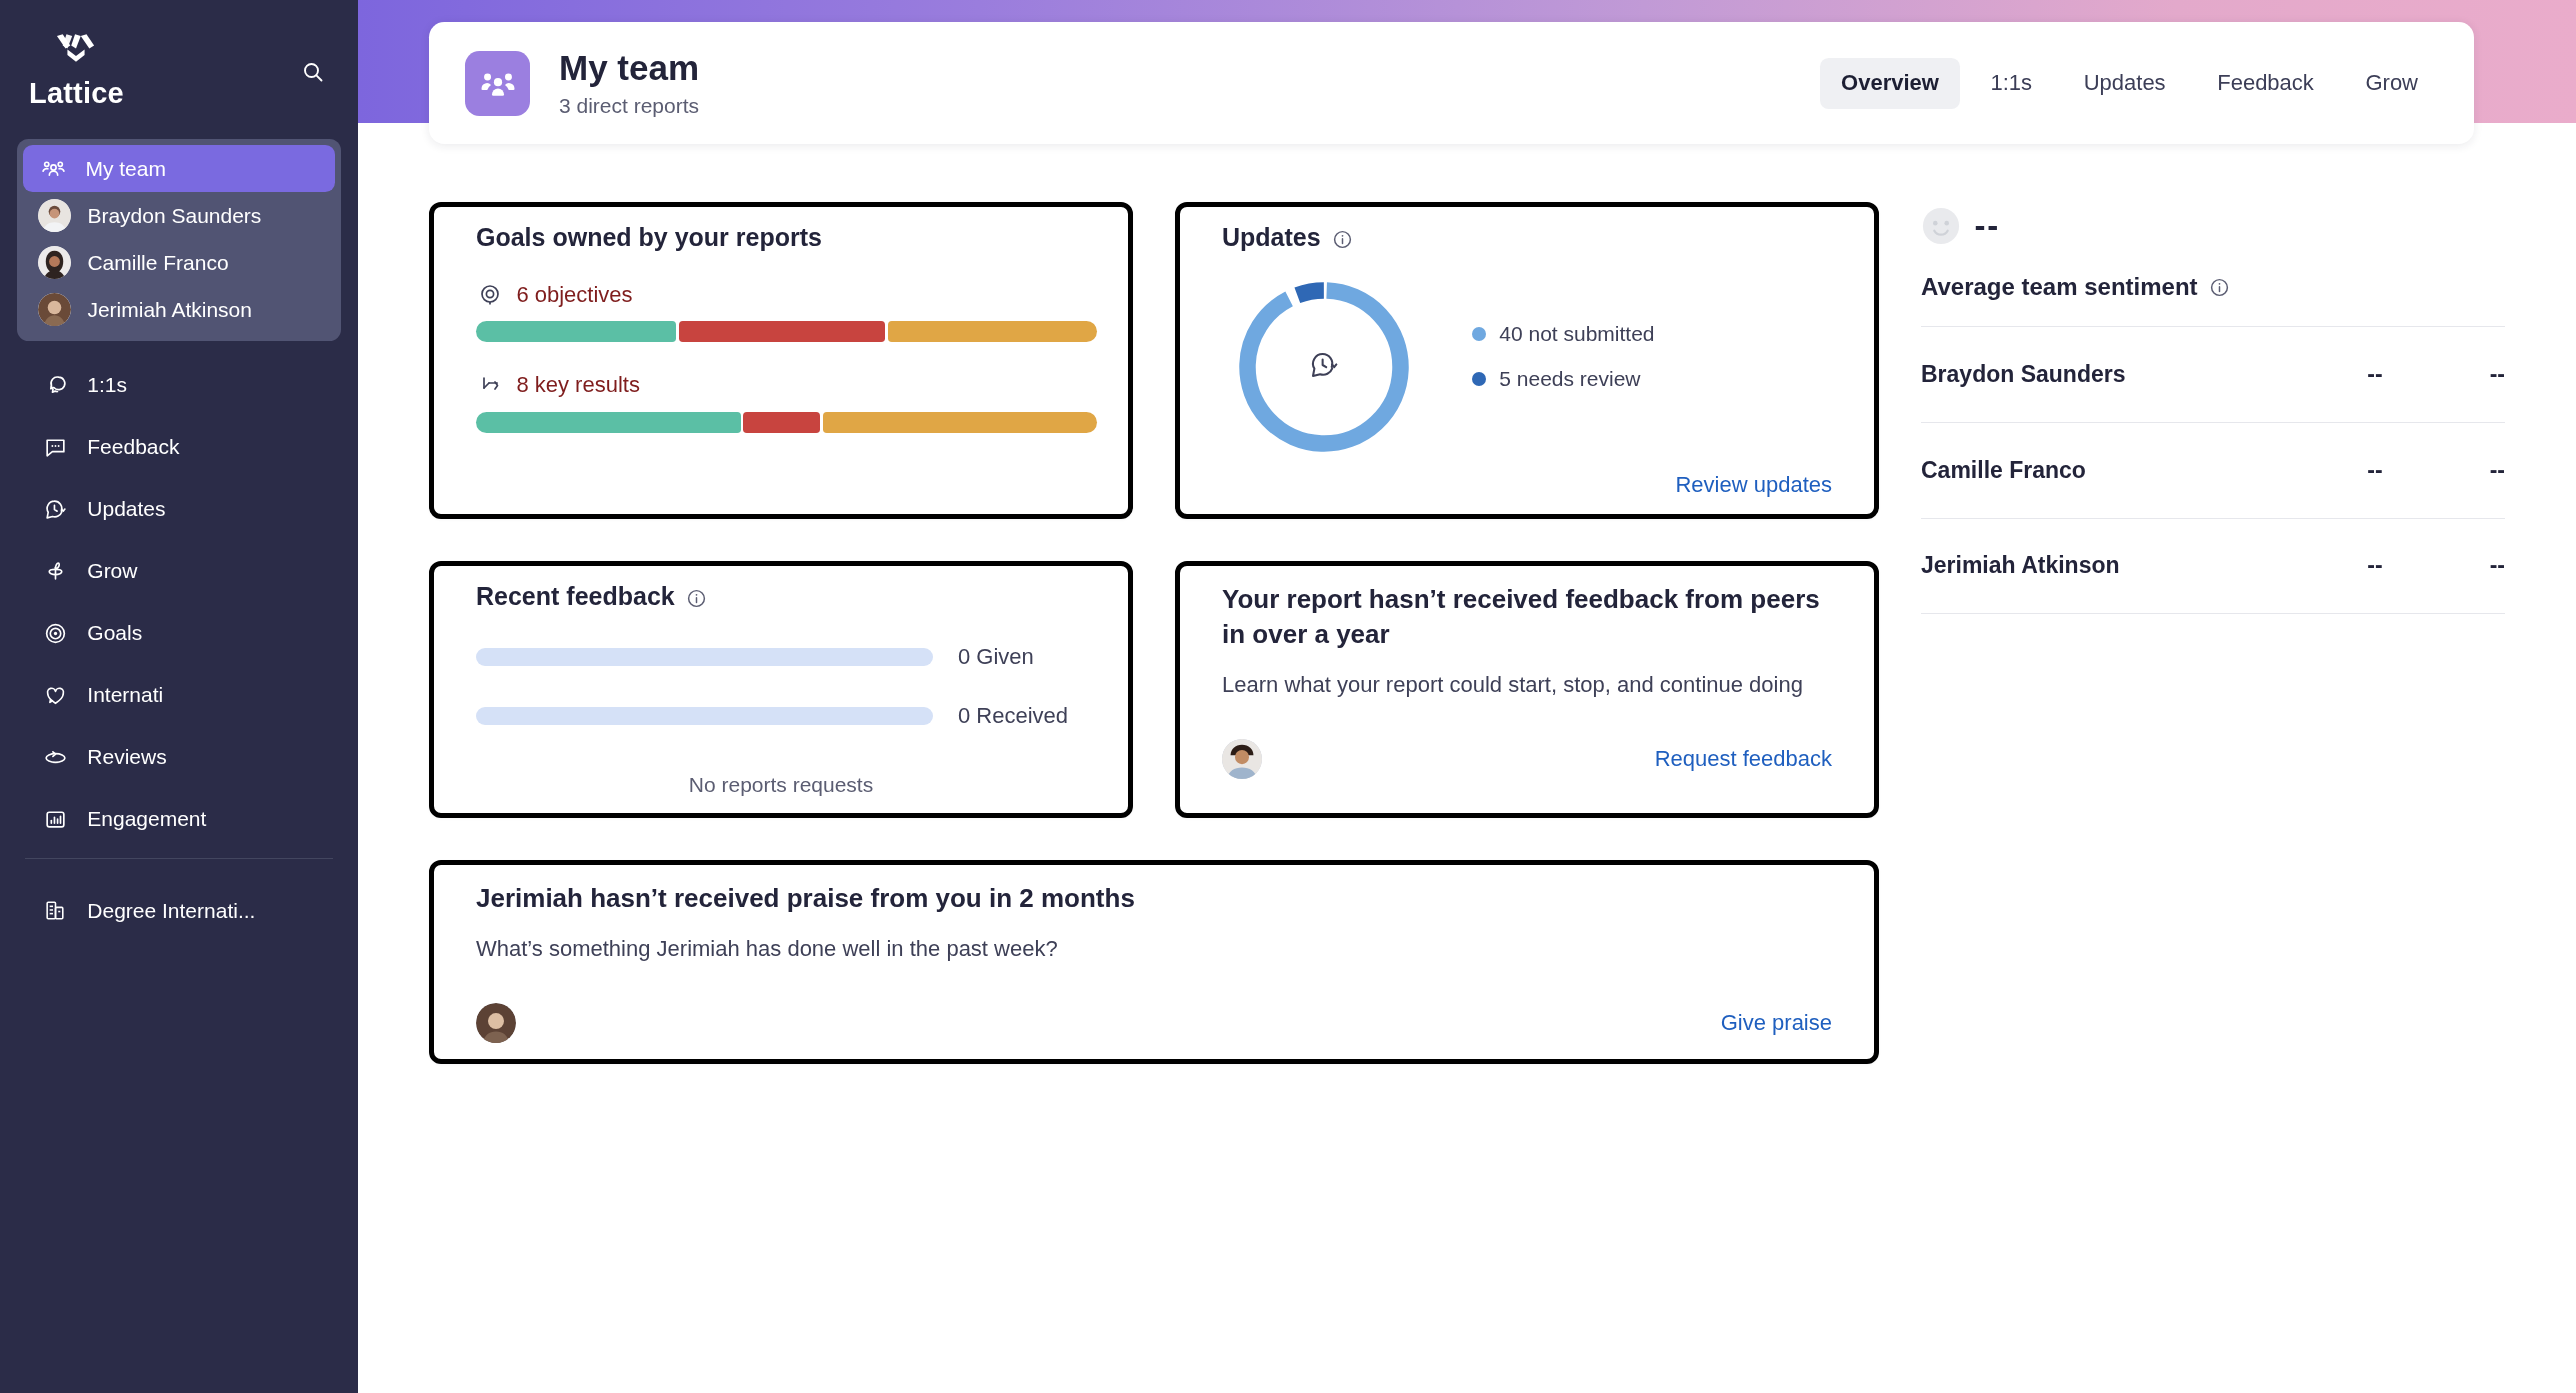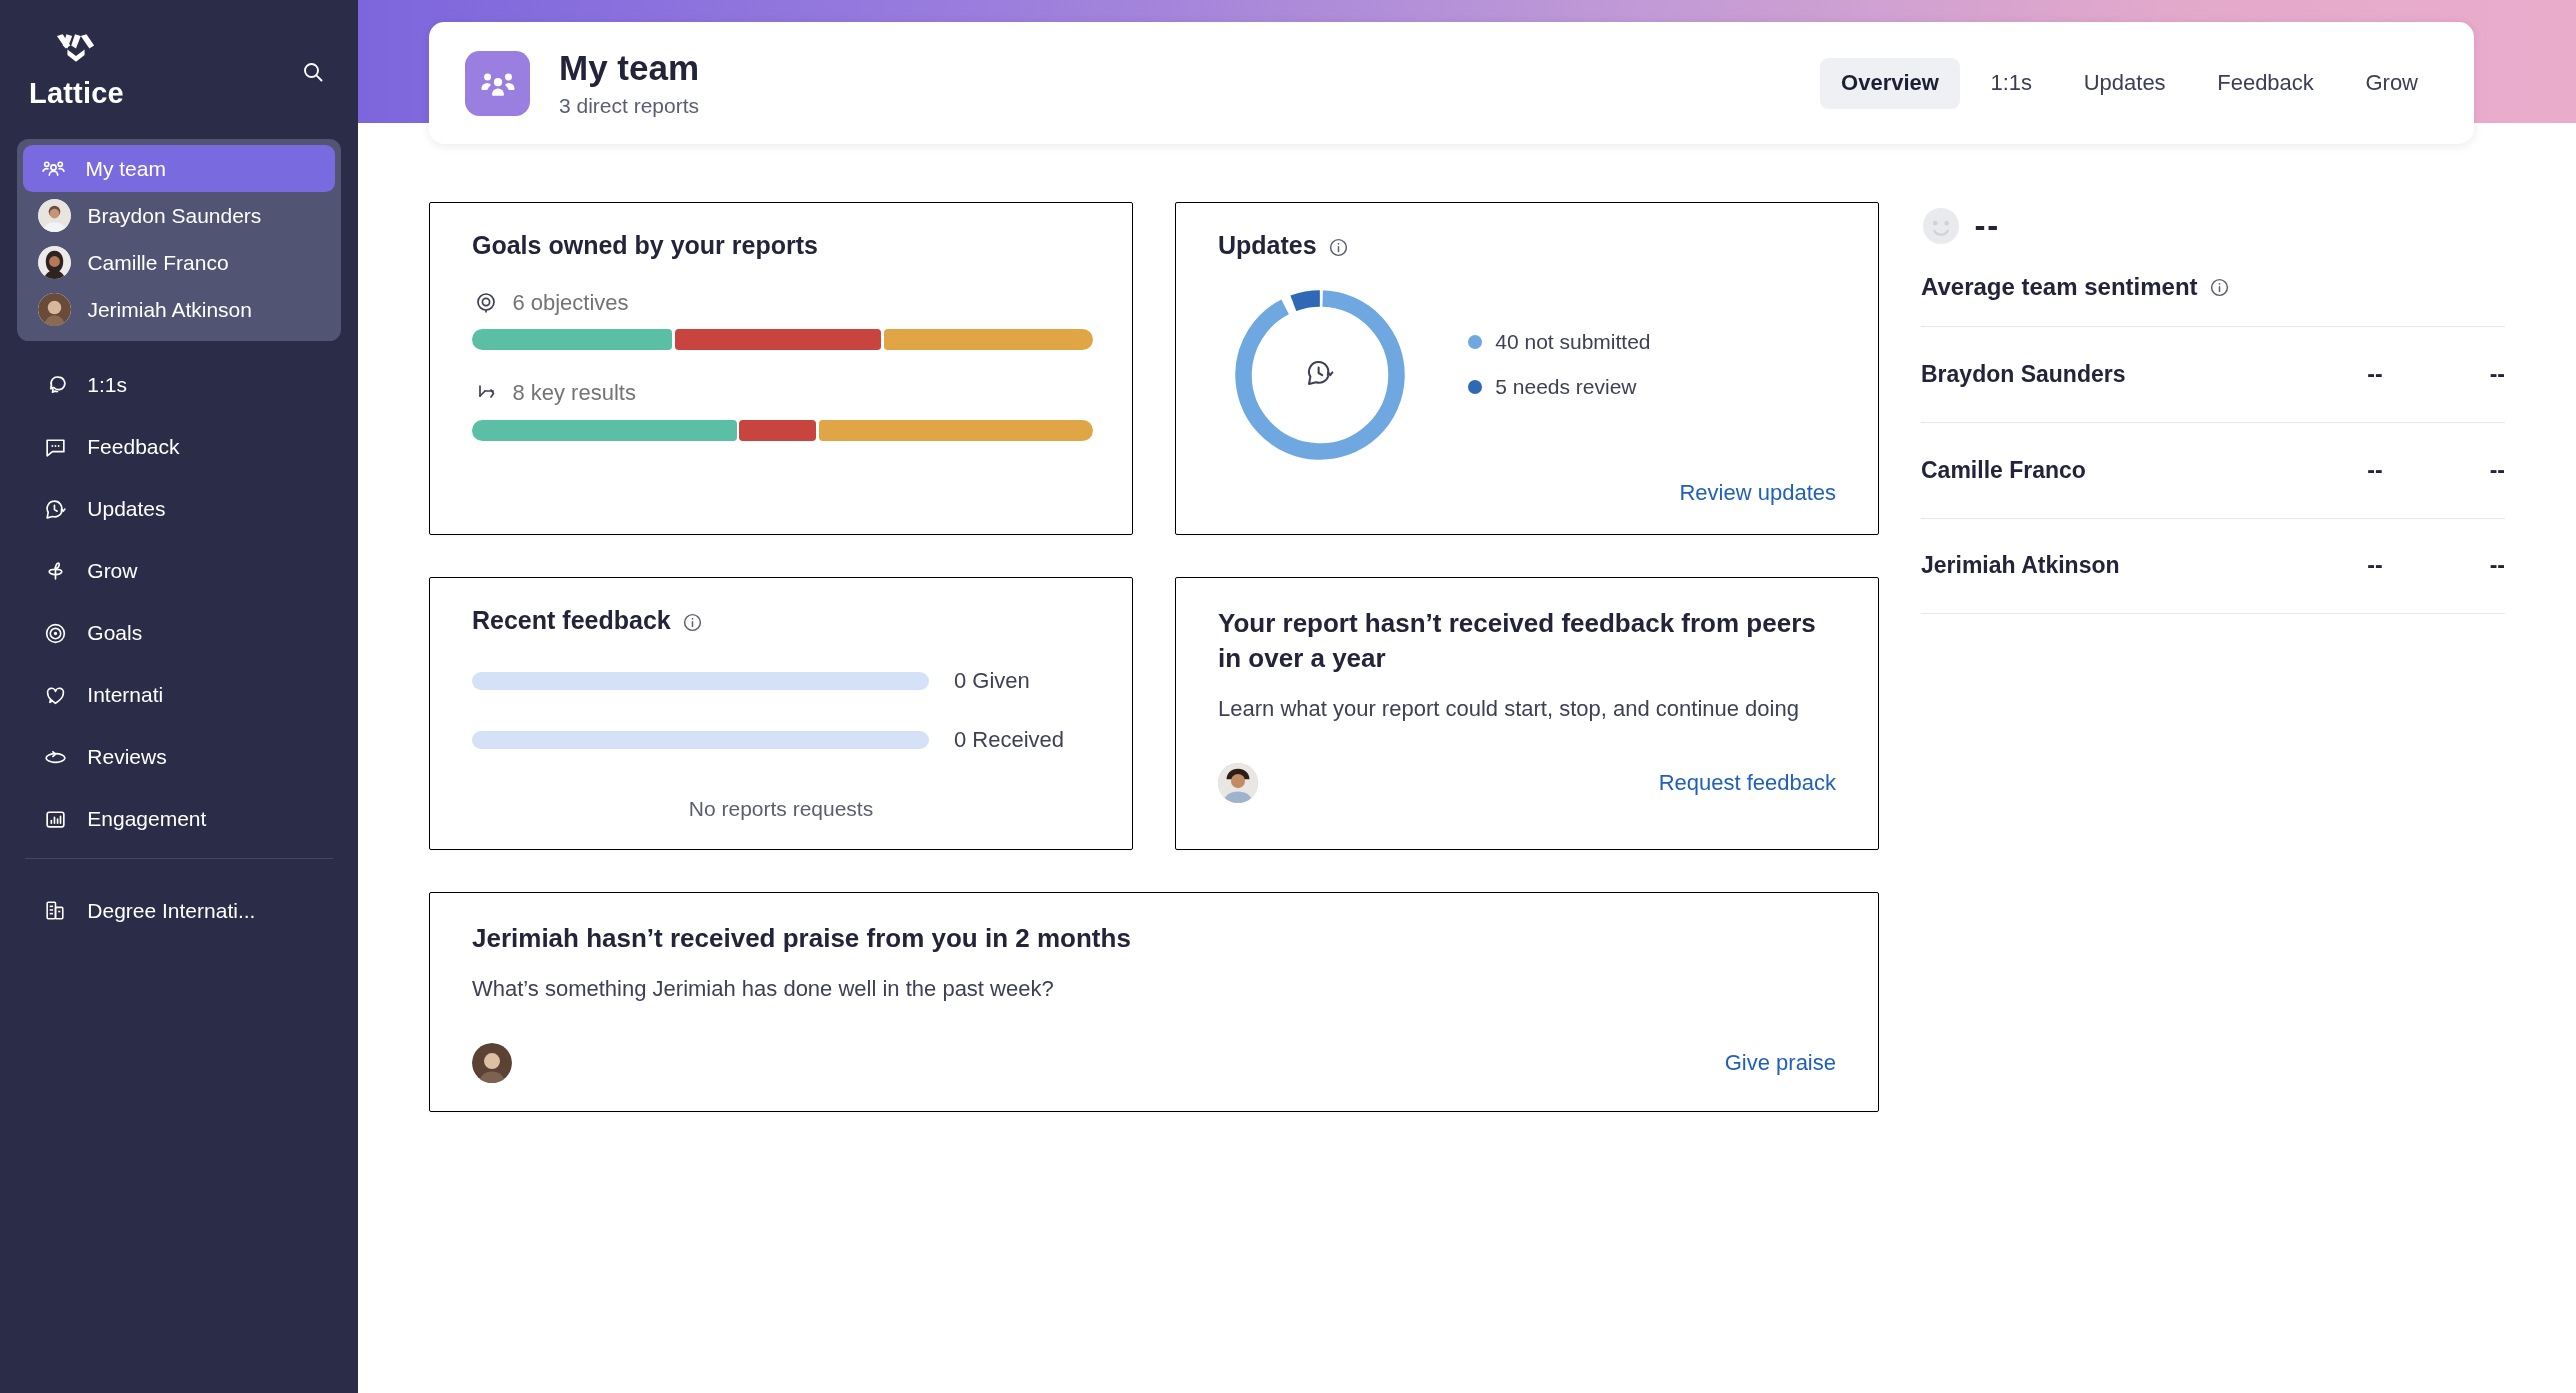--- a/index.html
+++ b/index.html
@@ -64,29 +64,29 @@
   .hdr-title { font-size: 35px; font-weight: 700; color: #23243a; line-height: 1.15; }
   .hdr-sub { font-size: 21px; color: #5b5d72; margin-top: 5.8px; }
   .hdr-tabs { margin-left: auto; display: flex; align-items: center; gap: 9.6px; }
   .tab { font-size: 22px; color: #3c3e57; padding: 12.5px 21px; border-radius: 8.6px; cursor: pointer; white-space: nowrap; }
   .tab.active { background: #eff0f3; font-weight: 700; color: #1d1f33; }
 
   .content { position: absolute; left: 0; top: 144px; right: 0; bottom: 0; padding: 58px 71px 0 71px; display: flex; gap: 42px; }
   .col-left { width: 1450px; flex: 0 0 1450px; }
   .grid2 { display: flex; gap: 42px; }
   .card {
-    background: #ffffff; border: 1px solid #000000; border-radius: 2px;
+    background: #ffffff; border: 5px solid #000000; border-radius: 12px;
     box-shadow: 0 1px 2.9px rgba(30,30,60,.04);
-    padding: 28px 42px;
+    padding: 16px 42px;
   }
   .card-half { width: 704px; flex: 0 0 704px; }
   .card-title { font-size: 25px; font-weight: 700; color: #23243a; display: flex; align-items: center; gap: 11.5px; }
   .info-i { width: 21px; height: 21px; flex: 0 0 21px; }
 
-  .goal-row { display: flex; align-items: center; gap: 13.4px; margin-top: 29px; font-size: 22px; color: #737373; }
+  .goal-row { display: flex; align-items: center; gap: 13.4px; margin-top: 29px; font-size: 22px; color: #7f1d1d; }
   .goal-row .ico { width: 27px; height: 27px; flex: 0 0 27px; display: flex; align-items: center; justify-content: center; }
   .segbar { display: flex; gap: 2.9px; margin-top: 13.4px; height: 21px; width: 621px; }
   .segbar > i { display: block; height: 21px; border-radius: 3.8px; }
   .segbar > i:first-child { border-radius: 10.5px 3.8px 3.8px 10.5px; }
   .segbar > i:last-child  { border-radius: 3.8px 10.5px 10.5px 3.8px; }
 
   .upd-body { display: flex; align-items: center; margin-top: 25px; }
   .donut { width: 180px; height: 180px; position: relative; flex: 0 0 180px; margin-left: 11.5px; }
   .donut .mid { position: absolute; left: 50%; top: 50%; transform: translate(-50%,-50%); }
   .legend { margin-left: 58px; }

